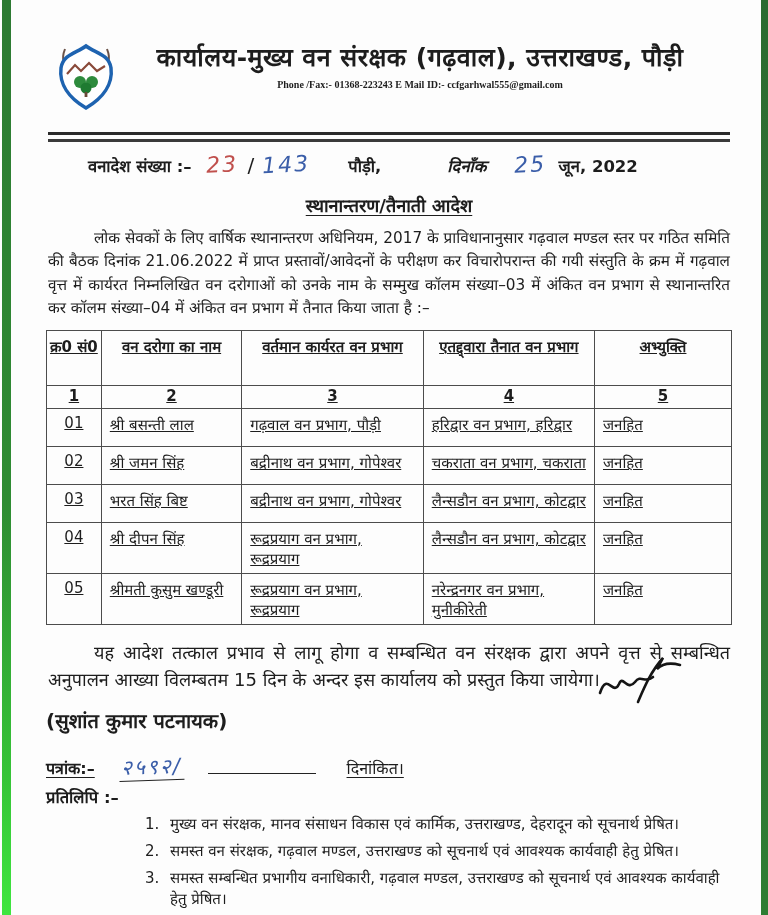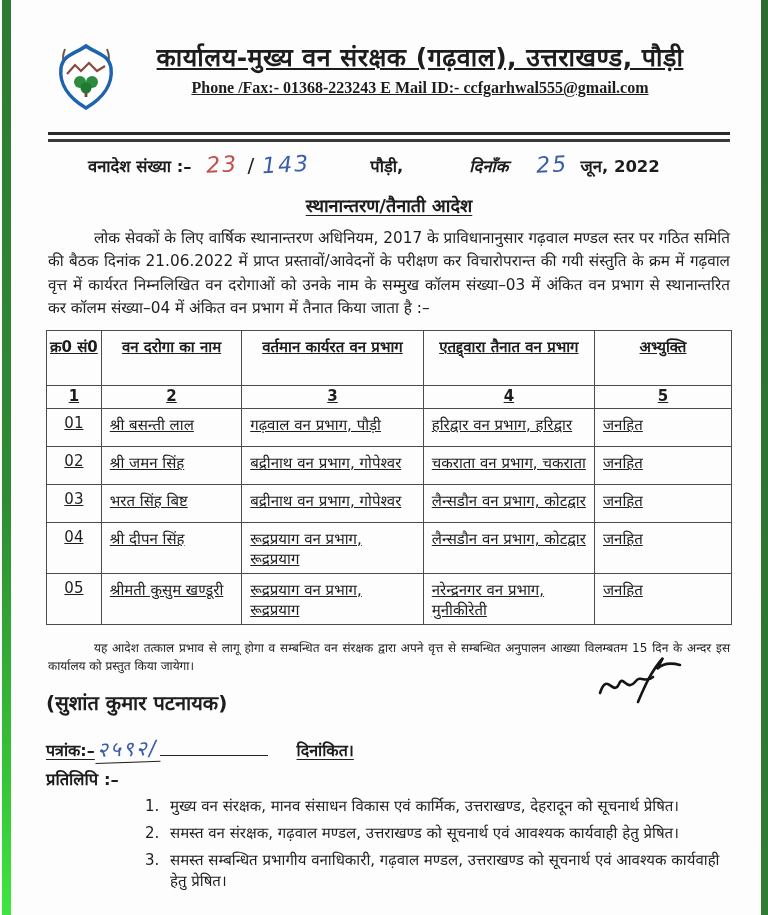--- a/index.html
+++ b/index.html
@@ -10,35 +10,35 @@
     -webkit-font-smoothing:antialiased;
   }
   .photo-bg{position:absolute;inset:0;background:#fdfdfd;}
   .stripe-left{position:absolute;left:2px;top:0;width:9px;height:100%;
     background:linear-gradient(#2d7a33 0%,#2f8c33 55%,#36c437 85%,#3fe63f 100%);}
   .stripe-right{position:absolute;right:0;top:0;width:7px;height:100%;
     background:linear-gradient(#2c6b31,#2f7d33);}
   .doc{position:absolute;left:12px;right:8px;top:0;bottom:0;padding:34px 28px 0 34px;}
 
   
-  .letterhead{display:flex;align-items:flex-start;text-decoration:underline;}
+  .letterhead{display:flex;align-items:flex-start;}
   .logo{flex:0 0 82px;margin-top:2px;}
   .head-text{flex:1;text-align:center;padding-right:20px;}
   .org-title{font-size:25px;font-weight:bold;letter-spacing:0.5px;line-height:1.25;margin-top:8px;}
-  .contact-line{font-family:"Liberation Serif",serif;font-weight:bold;font-size:16px;margin-top:6px;}
+  .contact-line{font-family:"Liberation Serif",serif;font-weight:bold;font-size:10px;margin-top:6px;}
   .rule-double{margin:12px 2px 10px 2px;height:4px;border-top:3px solid #2a2a2a;border-bottom:3px solid #3a3a3a;}
 
   
   .order-line{display:flex;align-items:baseline;font-weight:bold;font-size:16.5px;margin:8px 0 4px 0;}
   .order-label{margin-left:42px;}
   .hw{display:inline-block;font-style:italic;font-weight:400;letter-spacing:2px;transform:rotate(-3deg);}
   .hw-red{color:#c0504d;font-size:22px;margin-left:14px;}
   .hw-slash{font-size:20px;margin-left:10px;font-weight:400;}
   .hw-blue{color:#3b5ea9;font-size:22px;margin-left:8px;}
-  .order-place{margin-left:60px;text-align:right;}
+  .order-place{margin-left:38px;text-align:right;}
   .order-datelabel{margin-left:66px;font-style:italic;}
   .hw-day{color:#3b5ea9;font-size:22px;margin-left:28px;}
   .order-daterest{margin-left:12px;}
 
   .doc-title{text-align:center;font-size:18px;font-weight:bold;text-decoration:underline;
     text-underline-offset:3px;margin:16px 0 10px 0;}
 
   .body-para{font-size:15.3px;line-height:1.52;text-align:justify;text-indent:46px;margin:4px 2px 10px 2px;}
 
   
@@ -48,31 +48,31 @@
   .order-table .colnum td{font-weight:bold;text-align:center;padding:1px 2px;height:20px;}
   .order-table tbody td{padding:5px 8px;vertical-align:top;height:27px;}
   .c-sn{width:8%;text-align:center;}
   .c-name{width:20.5%;}
   .c-from{width:26.5%;}
   .c-to{width:25%;}
   .c-remark{width:20%;}
 
   
   .closing{position:relative;margin-top:14px;}
-  .closing-para{font-size:12px;line-height:1.5;text-align:justify;text-indent:46px;margin:0 2px;}
+  .closing-para{font-size:18px;line-height:1.5;text-align:justify;text-indent:46px;margin:0 2px;}
   .sig-squiggle-top{position:absolute;right:46px;top:16px;}
   .sig-block{text-align:left;font-weight:bold;font-size:20px;line-height:1.45;padding-right:26px;margin-top:14px;}
 
   
-  .letter-ref{margin-top:16px;font-size:16px;display:flex;align-items:baseline;}
+  .letter-ref{margin-top:16px;font-size:16px;display:flex;align-items:baseline;gap:24px;}
   .lr-label{font-weight:bold;text-decoration:underline;text-underline-offset:3px;}
   .lr-number{color:#3b5ea9;font-size:21px;font-style:italic;letter-spacing:2px;display:inline-block;transform:rotate(-2deg);
     border-bottom:1.5px solid #222;padding:0 2px 0 2px;}
   .lr-spacer{display:inline-block;width:108px;border-bottom:1.5px solid #222;height:14px;}
-  .lr-dated{font-weight:bold;text-decoration:underline;text-underline-offset:3px;margin-left:29px;}
+  .lr-dated{font-weight:normal;text-decoration:underline;text-underline-offset:3px;margin-left:7px;}
   .copies-label{font-weight:bold;font-size:16.5px;margin-top:4px;}
   ol.copies-list{margin:6px 0 0 0;padding-left:118px;font-size:15px;line-height:1.45;}
   ol.copies-list li{margin-bottom:5px;padding-left:6px;}
 </style>
 </head>
 <body>
 
 <div class="photo-bg">
   <div class="stripe-left"></div>
   <div class="stripe-right"></div>

